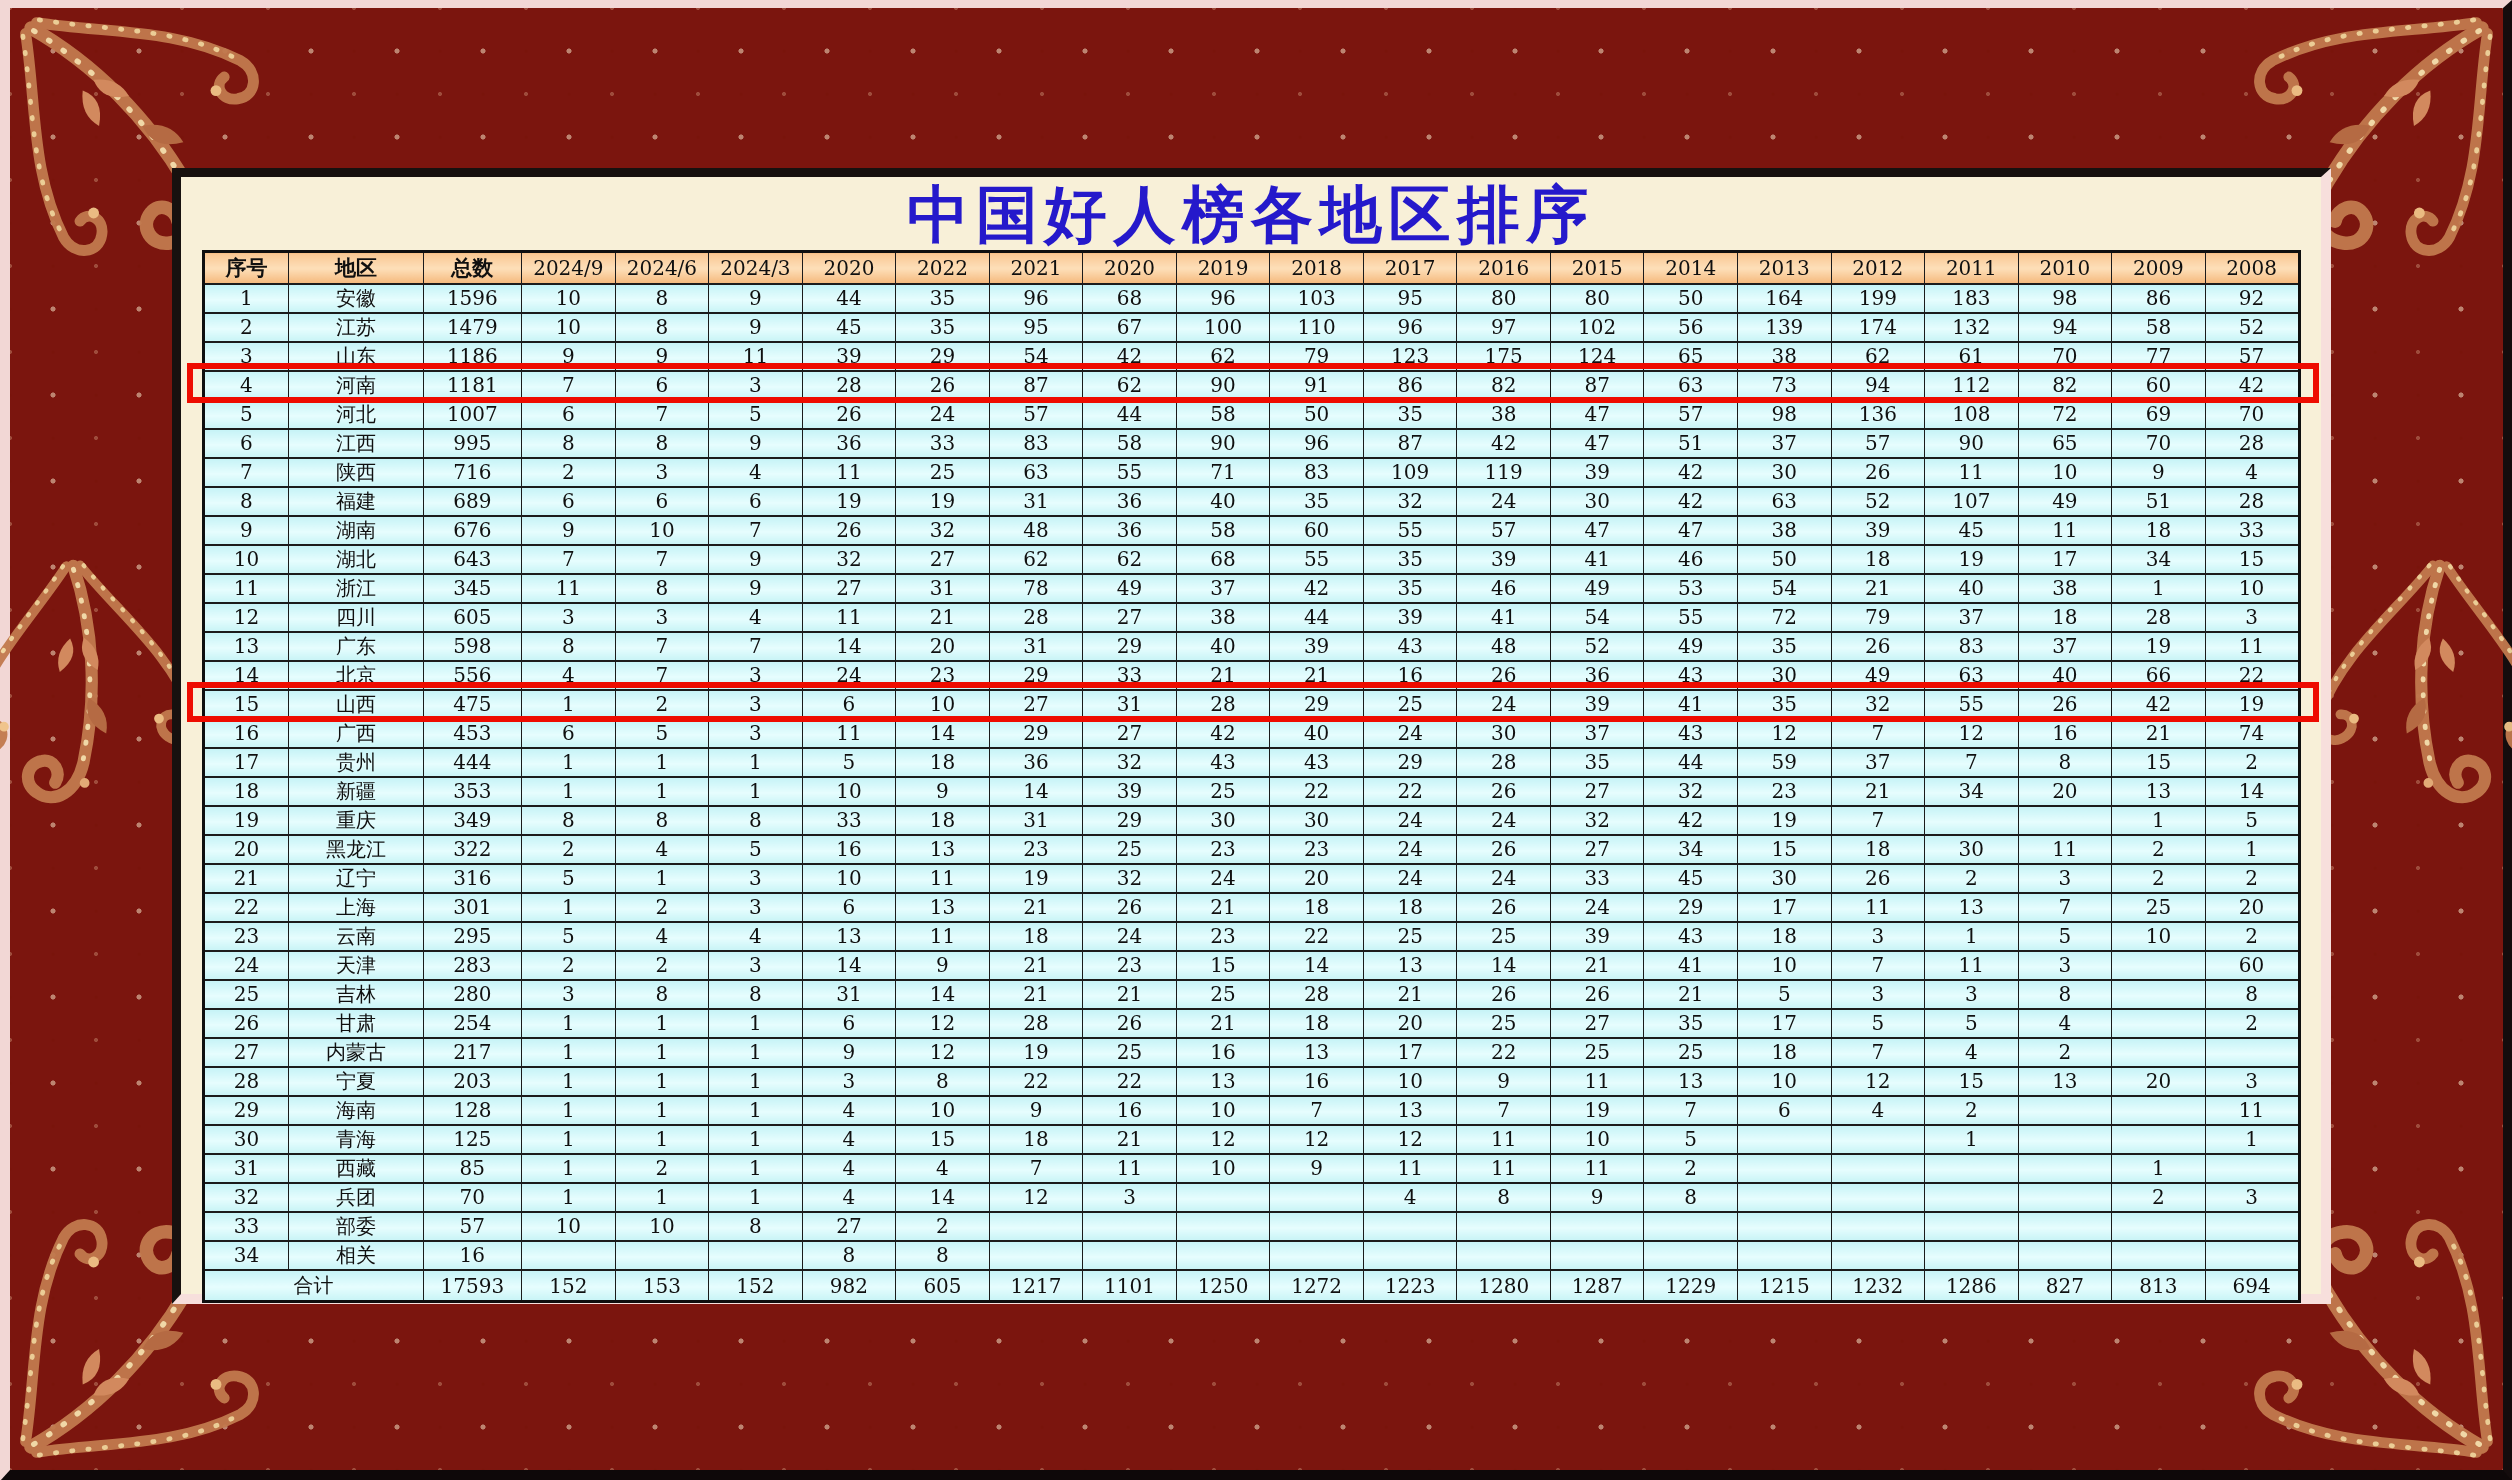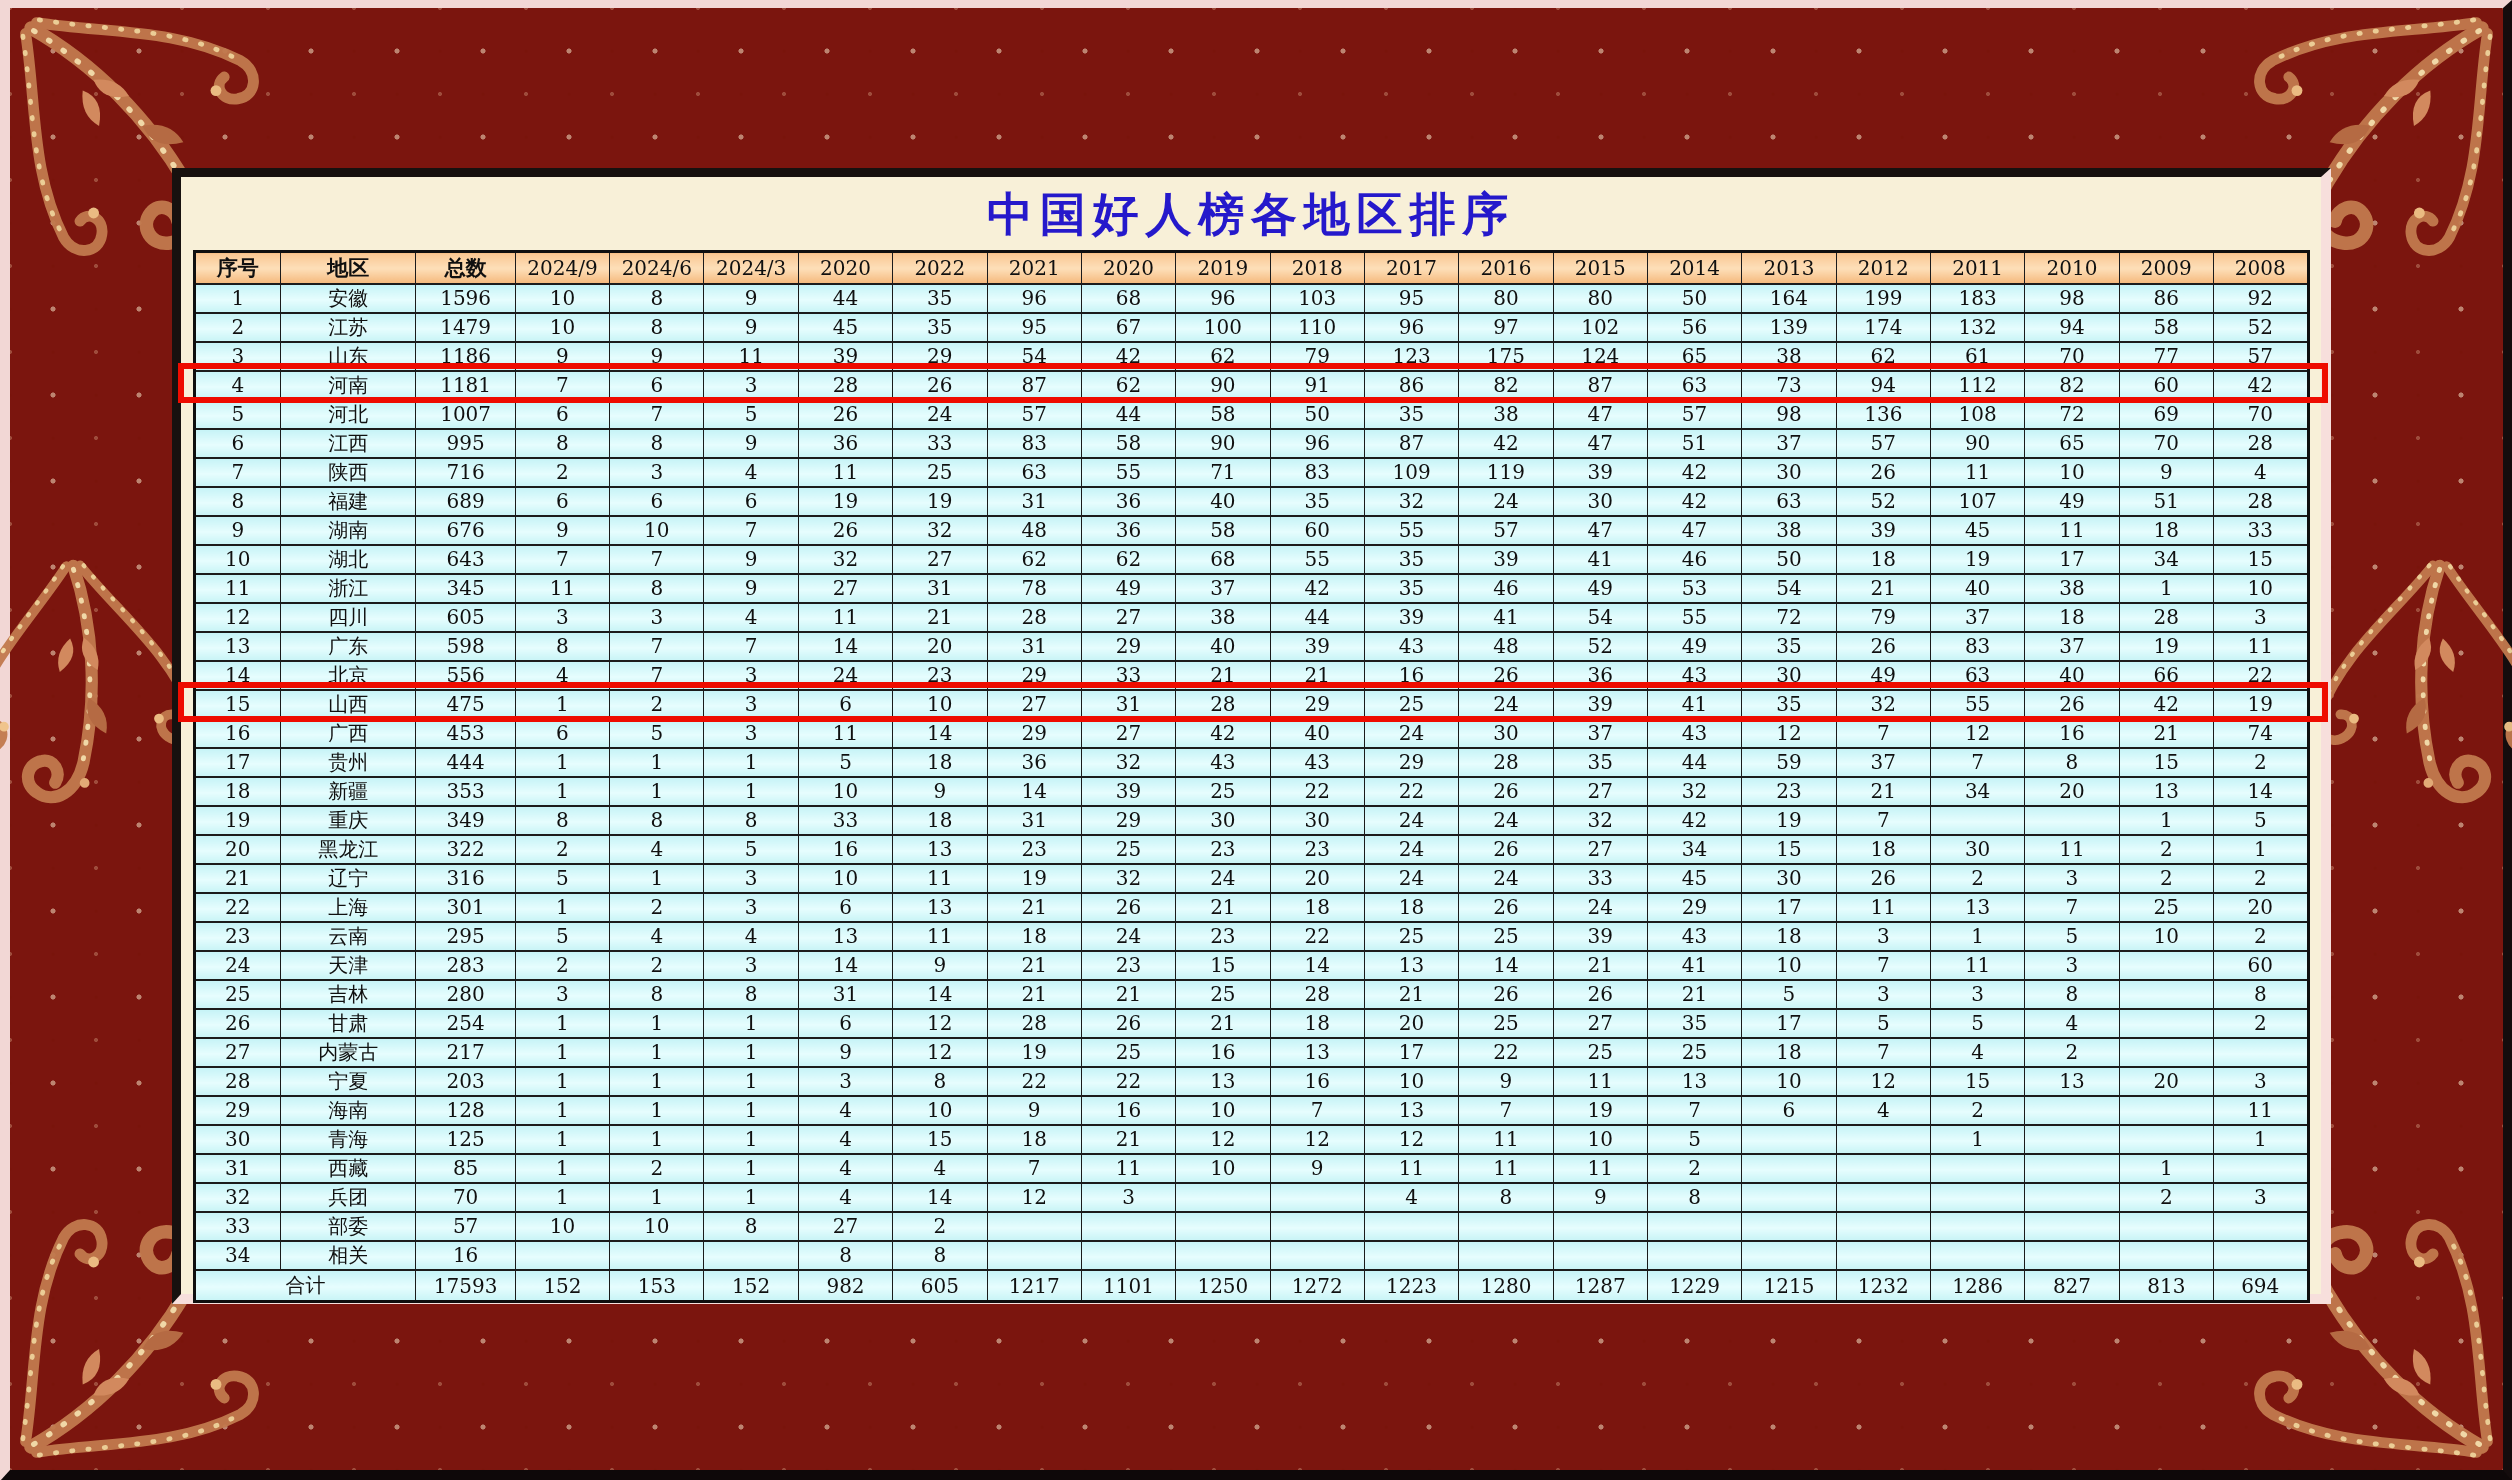--- a/index.html
+++ b/index.html
@@ -28,22 +28,22 @@
     text-shadow:2.8px 4px 1.7px rgba(40,6,0,.65);}
   .title-top{top:10.2px;height:145px;font-size:101px;letter-spacing:19.3px;}
   .title-bottom{top:1329px;height:129px;font-size:90px;letter-spacing:13.6px;}
   .panel{position:absolute;left:162px;top:160px;width:2159px;height:1136px;z-index:2;box-sizing:border-box;
     background:#f8f0d8;
     border-top:9px solid #17110f;border-left:9px solid #17110f;
     border-right:10.2px solid #f7dfdc;border-bottom:10.2px solid #f7dfdc;
     padding:3.4px 4.5px 3.4px;}
   .subtitle{height:70px;display:flex;align-items:center;justify-content:center;
     font-family:Liberation Mono, monospace;font-weight:700;
-    font-size:46px;color:#2519cb;letter-spacing:6.8px;}
-  .table-wrap{position:relative;margin:0 7px;}
+    font-size:62px;color:#2519cb;letter-spacing:6.8px;}
+  .table-wrap{position:relative;margin:0 16px;}
   table{width:100%;border-collapse:collapse;table-layout:fixed;border:3.4px solid #0f0f0f;background:#cff5f7;}
   col.c-no{width:4.1%;} col.c-region{width:6.4%;} col.c-total{width:4.7%;} col.c-year{width:4.4631%;}
   th,td{border:1.1px solid #1b1b1b;border-top-width:2.3px;border-bottom-width:2.3px;text-align:center;vertical-align:middle;
     font-family:"DejaVu Serif","Liberation Serif",serif;font-size:20px;color:#101010;
     padding:0;white-space:nowrap;overflow:hidden;}
   thead th{height:29.5px;font-weight:400;
     background:linear-gradient(180deg,#f9c792 0%,#fddfb9 50%,#f5b97c 100%);}
   thead th.cn{font-weight:700;font-size:21px;}
   tbody td{height:26px;
     background:linear-gradient(180deg,#c6f3f6 0%,#e6fdfe 55%,#c9f4f6 100%);}

